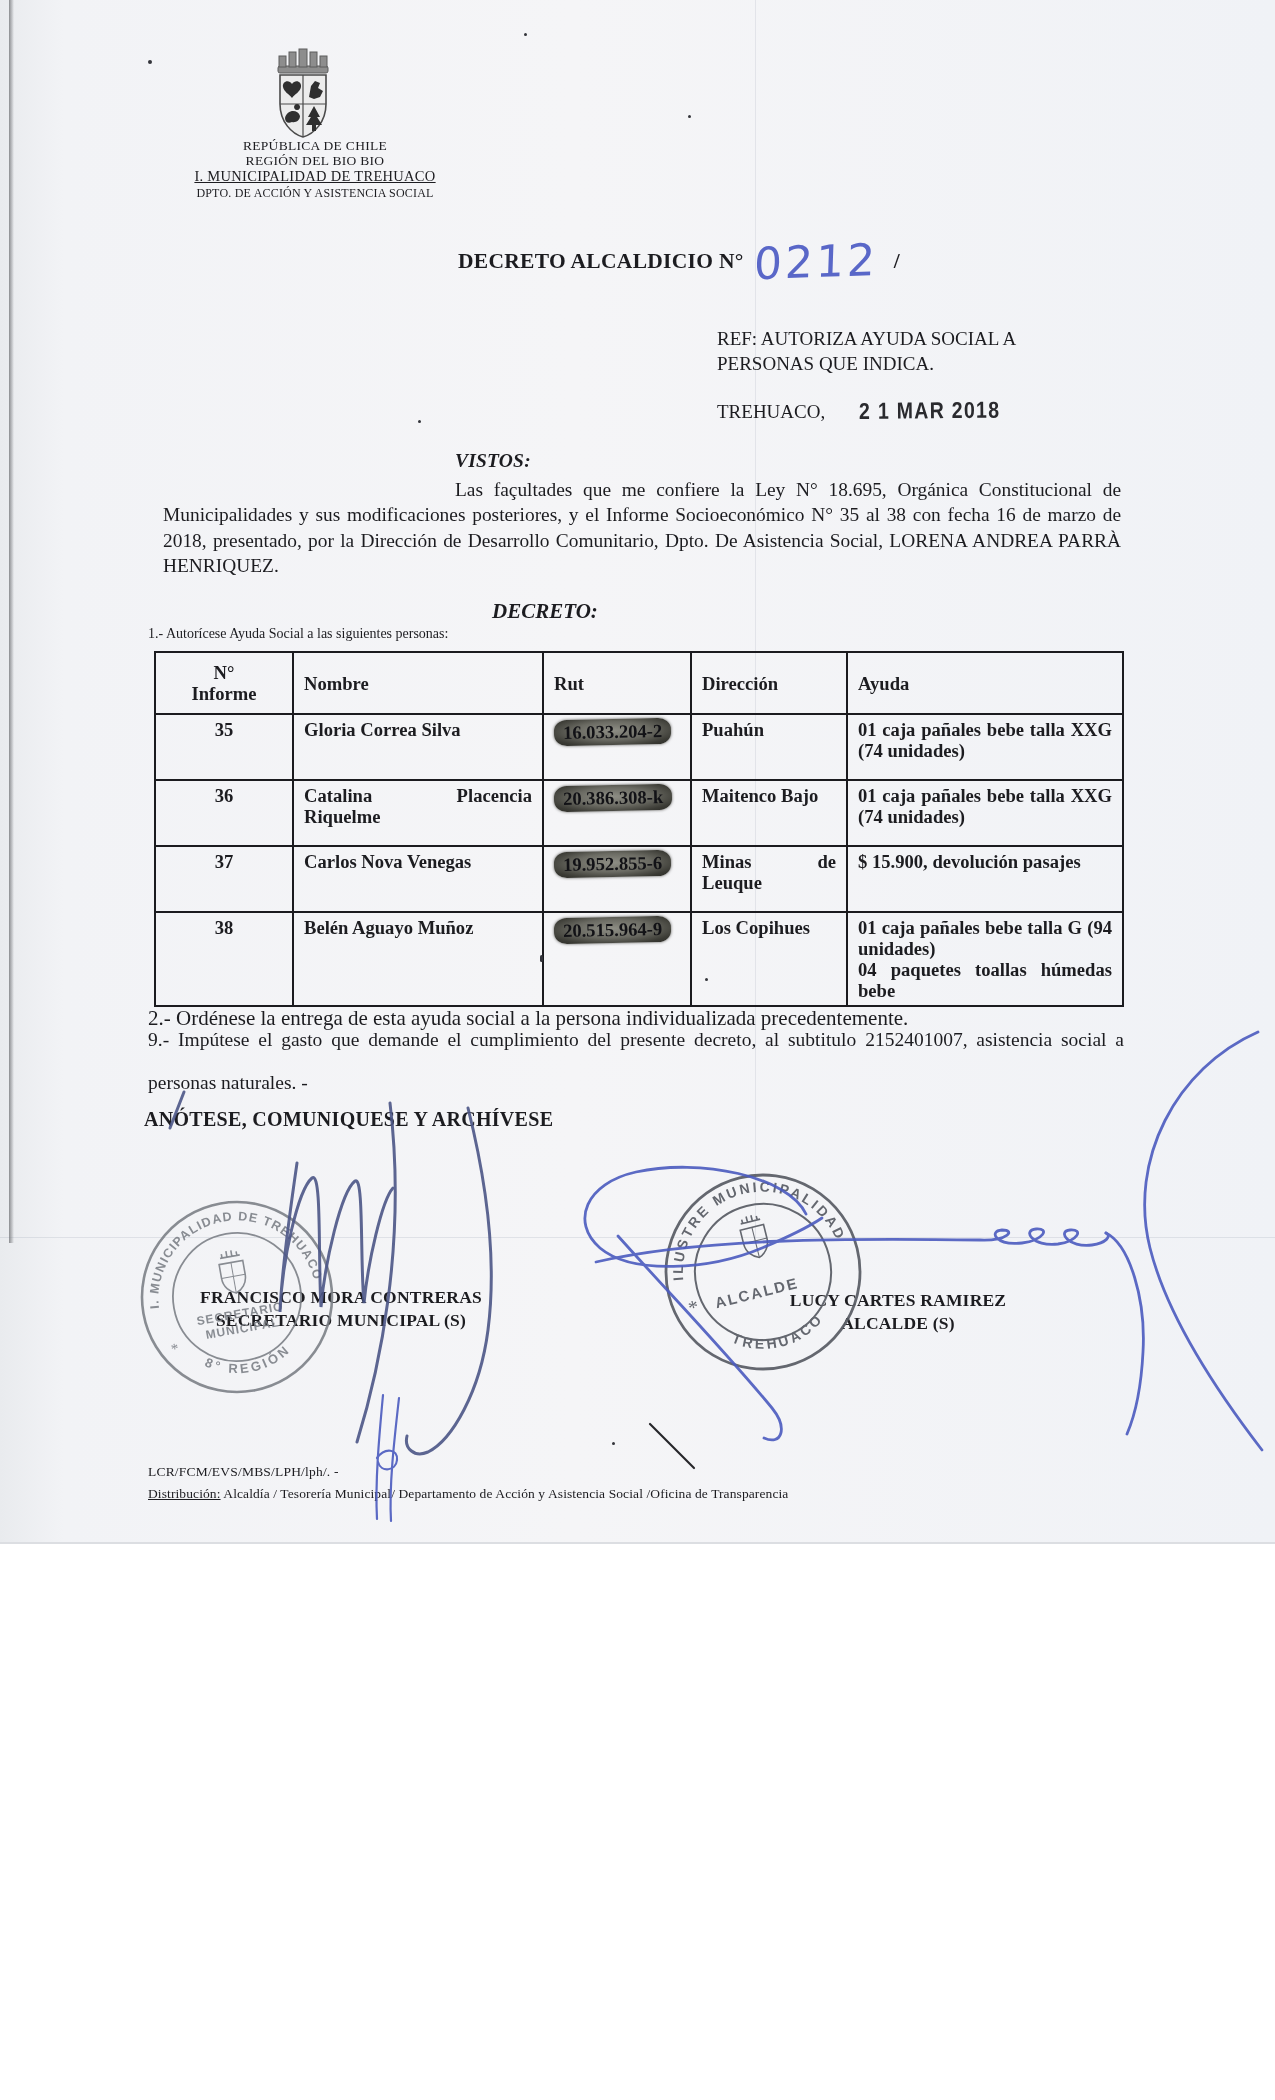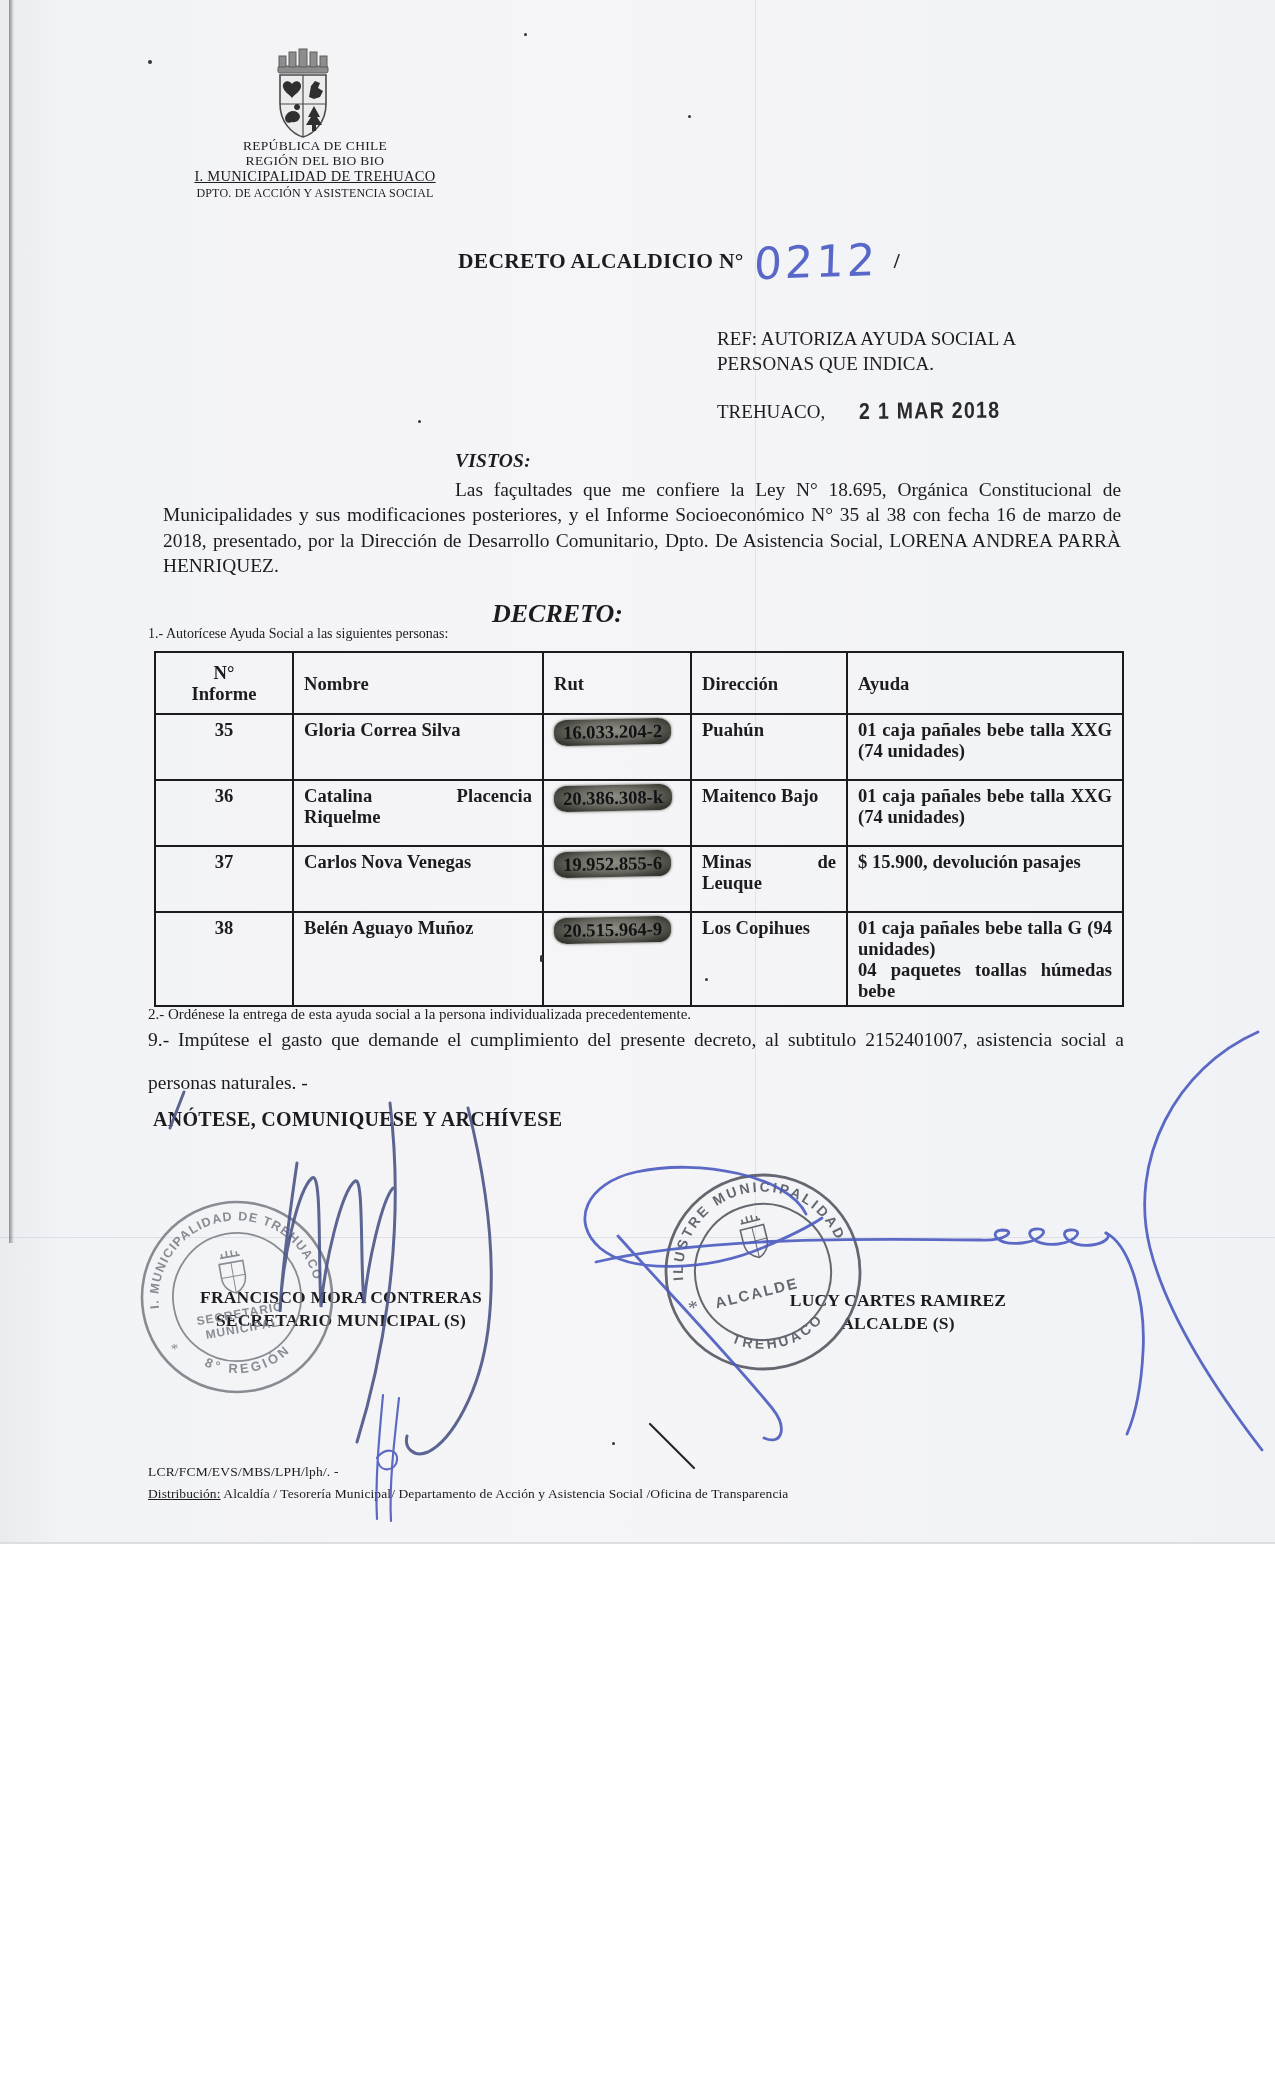--- a/index.html
+++ b/index.html
@@ -31,40 +31,40 @@
 
   .ref{left:717px;top:326px;font-size:19px;line-height:25px;}
   .dateline{left:717px;top:398px;font-size:19px;display:flex;align-items:center;}
   .datestamp{font-family:"Liberation Sans","DejaVu Sans",sans-serif;font-weight:700;font-size:23px;
              letter-spacing:1.5px;color:#2a2a2e;margin-left:34px;transform:scaleX(.85) rotate(-.5deg);
              transform-origin:left center;white-space:nowrap;}
 
   .vistos-h{left:455px;top:450px;font-size:19.5px;font-weight:bold;font-style:italic;letter-spacing:.2px;}
   .vistos-p{left:163px;top:477px;width:958px;font-size:19.4px;line-height:25.4px;text-align:justify;text-indent:292px;}
 
-  .decreto-h{left:492px;top:599px;font-size:26px;font-weight:bold;font-style:italic;}
+  .decreto-h{left:492px;top:599px;font-size:21px;font-weight:bold;font-style:italic;}
   .item1{left:148px;top:626px;font-size:14px;}
 
   
   table.aid{position:absolute;left:154px;top:651px;width:968px;z-index:2;border-collapse:collapse;table-layout:fixed;}
   table.aid col.c1{width:138px;} table.aid col.c2{width:250px;} table.aid col.c3{width:148px;}
   table.aid col.c4{width:156px;} table.aid col.c5{width:276px;}
   table.aid th,table.aid td{border:2.4px solid #1b1b1f;font-weight:bold;font-size:18.6px;
         line-height:21px;padding:4px 10px;vertical-align:top;text-align:left;}
   table.aid th{vertical-align:middle;height:52px;}
   table.aid th.center,table.aid td.center{text-align:center;}
   table.aid td.justify div{text-align:justify;}
   tr.r1 td{height:56px;} tr.r2 td{height:56px;font-family:Liberation Serif, serif;} tr.r3 td{height:56px;} tr.r4 td{height:84px;}
   .redact{display:inline-block;padding:2px 9px 3px;border-radius:13px/11px;
         background:radial-gradient(ellipse at 50% 45%,#8e8e85 0%,#6b6b63 45%,#3a3a34 80%,#2c2c27 100%);
         color:#121216;transform:rotate(-1.2deg);box-shadow:0 0 3px rgba(40,40,35,.75);white-space:nowrap;}
 
-  .item2{left:148px;top:1006px;font-size:15px;text-align:right;}
+  .item2{left:148px;top:1006px;font-size:21px;text-align:right;}
   .item3{left:148px;top:1018px;width:976px;font-size:19.5px;line-height:43px;text-align:justify;}
-  .closing{left:153px;top:1108px;font-size:20px;font-weight:bold;letter-spacing:.3px;}
+  .closing{left:144px;top:1108px;font-size:20px;font-weight:bold;letter-spacing:.3px;}
 
   .sig{text-align:center;font-weight:bold;font-size:17.5px;line-height:23px;letter-spacing:.2px;}
   .sig-left{left:186px;top:1286px;width:310px;}
   .sig-right{left:768px;top:1289px;width:260px;}
 
   .footer1{left:148px;top:1464px;font-size:13.5px;letter-spacing:.2px;}
   .footer2{left:148px;top:1486px;font-size:13.5px;letter-spacing:.1px;}
   .footer2 .ulab{text-decoration:underline;margin-top:12px;}
 
   .speck{position:absolute;background:#33343a;border-radius:50%;z-index:2;}

